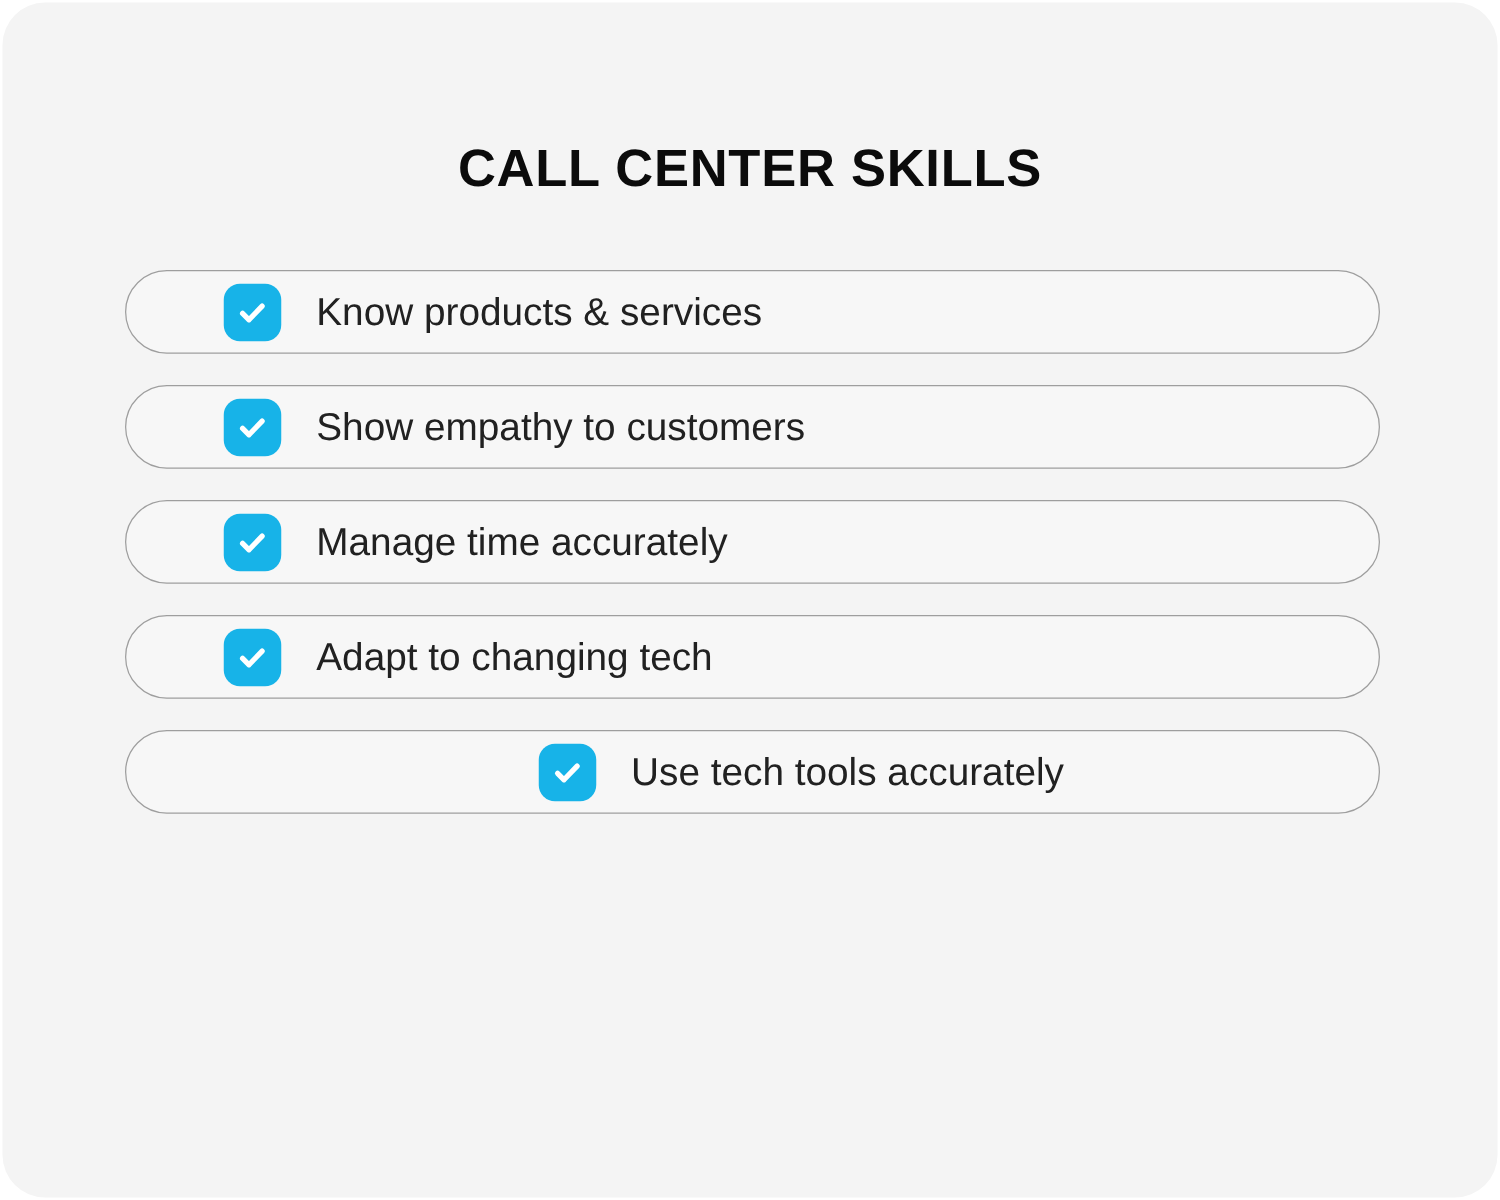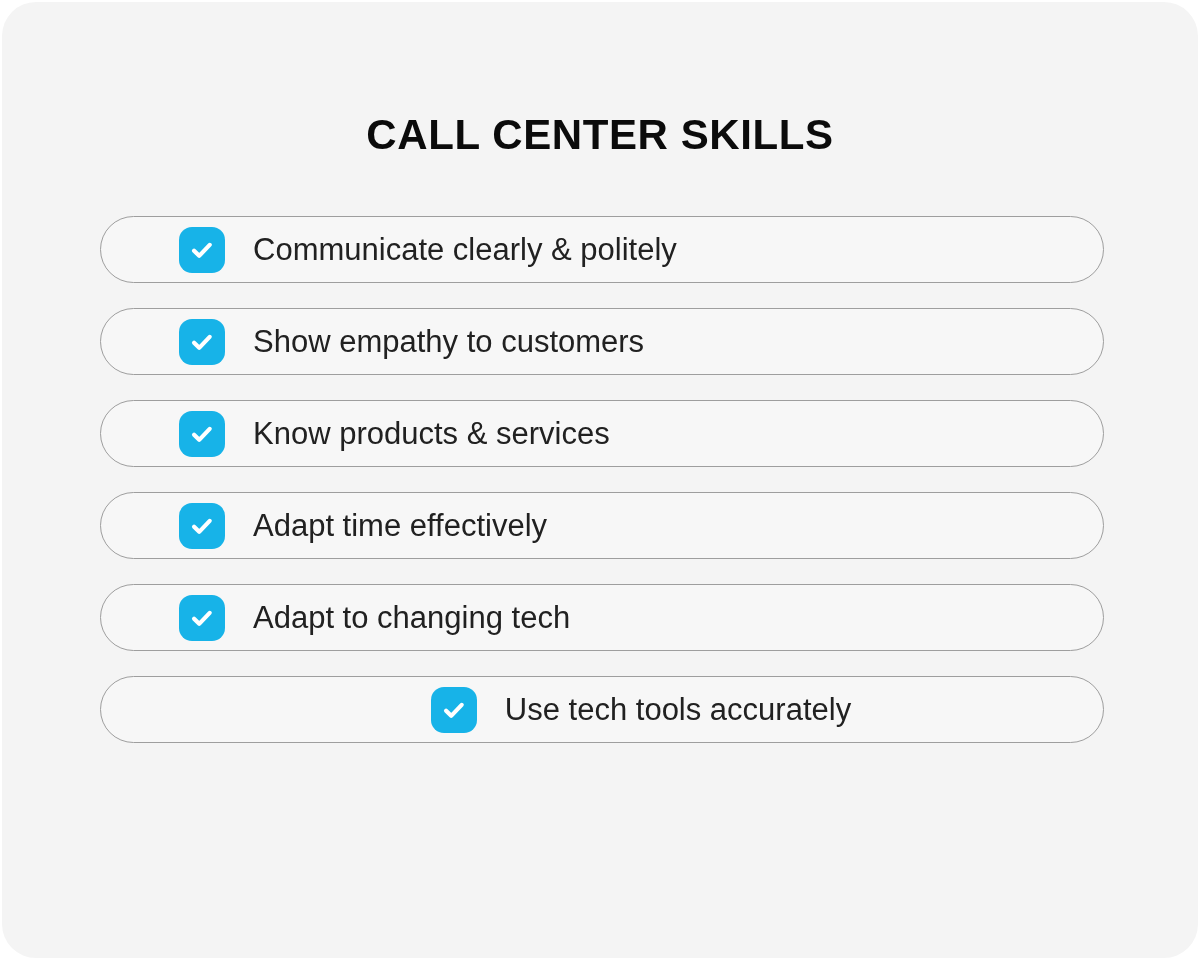--- a/index.html
+++ b/index.html
@@ -101,54 +101,46 @@
 </head>
 <body>
 
 <div class="stage">
   <div class="card">
 
     <div class="title">CALL CENTER SKILLS</div>
 
     <div class="list">
 
+
       <div class="row">
         <span class="check-box">
           <svg viewBox="0 0 24 24" aria-hidden="true">
             <path d="M5.2 12.6 L9.6 17 L18.6 7.6" fill="none" stroke="#ffffff" stroke-width="3.6" stroke-linecap="round" stroke-linejoin="round"></path>
           </svg>
         </span>
-        <span class="row-label">Communicate clearly &amp; politely</span>
+        <span class="row-label">Know products &amp; services</span>
       </div>
 
       <div class="row">
         <span class="check-box">
           <svg viewBox="0 0 24 24" aria-hidden="true">
             <path d="M5.2 12.6 L9.6 17 L18.6 7.6" fill="none" stroke="#ffffff" stroke-width="3.6" stroke-linecap="round" stroke-linejoin="round"></path>
           </svg>
         </span>
         <span class="row-label">Show empathy to customers</span>
       </div>
 
       <div class="row">
         <span class="check-box">
           <svg viewBox="0 0 24 24" aria-hidden="true">
             <path d="M5.2 12.6 L9.6 17 L18.6 7.6" fill="none" stroke="#ffffff" stroke-width="3.6" stroke-linecap="round" stroke-linejoin="round"></path>
           </svg>
         </span>
-        <span class="row-label">Know products &amp; services</span>
-      </div>
-
-      <div class="row">
-        <span class="check-box">
-          <svg viewBox="0 0 24 24" aria-hidden="true">
-            <path d="M5.2 12.6 L9.6 17 L18.6 7.6" fill="none" stroke="#ffffff" stroke-width="3.6" stroke-linecap="round" stroke-linejoin="round"></path>
-          </svg>
-        </span>
-        <span class="row-label">Adapt time effectively</span>
+        <span class="row-label">Manage time accurately</span>
       </div>
 
 
       <div class="row">
         <span class="check-box">
           <svg viewBox="0 0 24 24" aria-hidden="true">
             <path d="M5.2 12.6 L9.6 17 L18.6 7.6" fill="none" stroke="#ffffff" stroke-width="3.6" stroke-linecap="round" stroke-linejoin="round"></path>
           </svg>
         </span>
         <span class="row-label">Adapt to changing tech</span>

